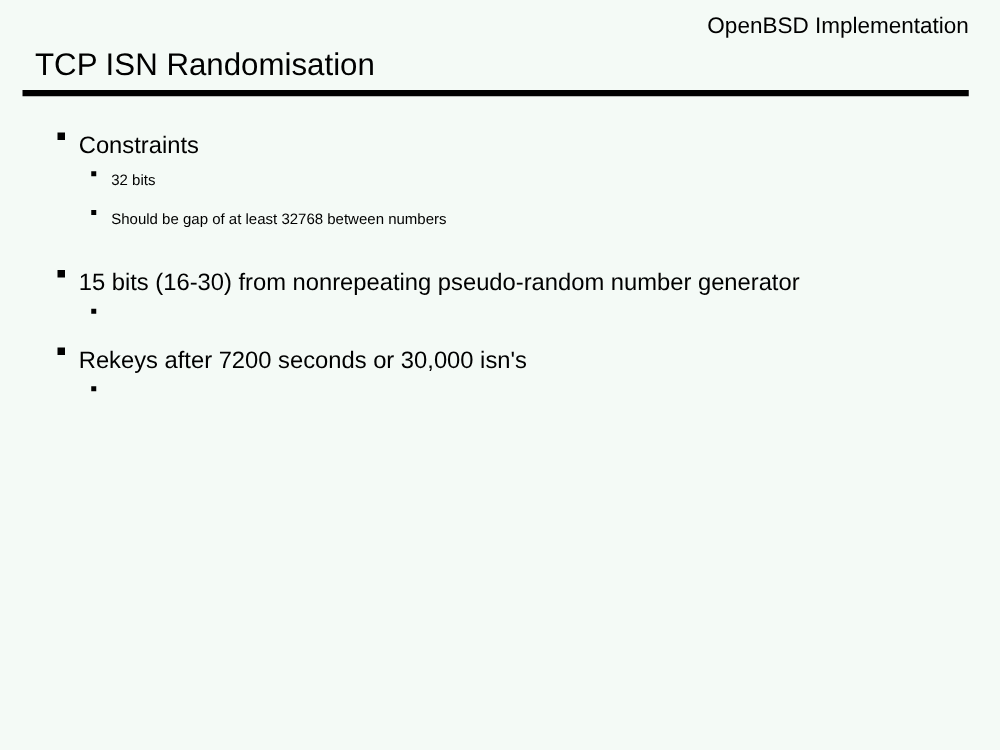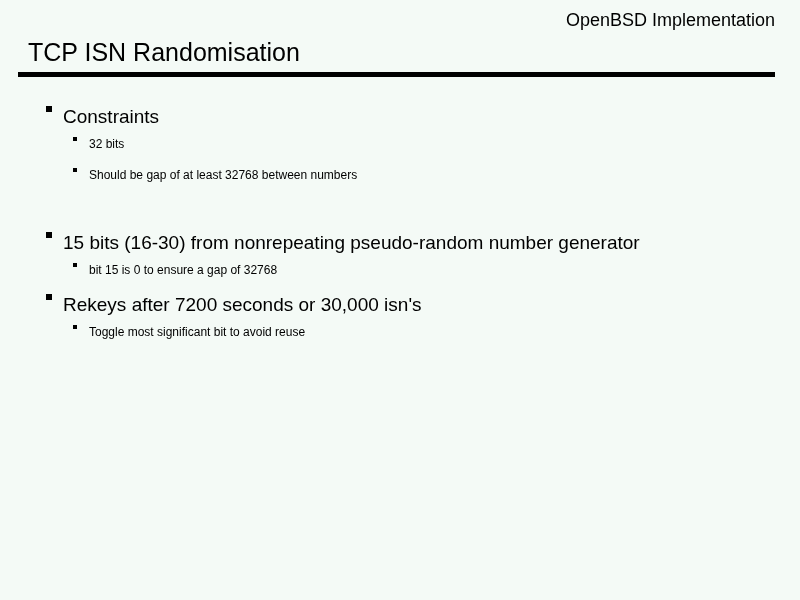--- a/index.html
+++ b/index.html
@@ -48,21 +48,21 @@
     left: 0;
     right: 0;
   }
   .bullet-row {
     position: relative;
     height: 31px;
     display: flex;
     align-items: flex-start;
   }
   .bullet-row.gap-before {
-    margin-top: 33px;
+    margin-top: 17px;
   }
   .bullet-row .glyph {
     position: absolute;
     background: #000;
   }
   .bullet-row.level-1 .glyph {
     left: 46px;
     width: 6px;
     height: 6px;
   }
@@ -106,25 +106,23 @@
       <div class="bullet-row level-2">
         <span class="glyph"></span>
         <span class="text">Should be gap of at least 32768 between numbers</span>
       </div>
       <div class="bullet-row level-1 gap-before">
         <span class="glyph"></span>
         <span class="text">15 bits (16-30) from nonrepeating pseudo-random number generator</span>
       </div>
       <div class="bullet-row level-2">
         <span class="glyph"></span>
-        <span class="text">bit 15 is 0 to ensure a gap of 32768</span>
       </div>
       <div class="bullet-row level-1">
         <span class="glyph"></span>
         <span class="text">Rekeys after 7200 seconds or 30,000 isn's</span>
       </div>
       <div class="bullet-row level-2">
         <span class="glyph"></span>
-        <span class="text">Toggle most significant bit to avoid reuse</span>
       </div>
     </div>
 
 </div>
 
 </body></html>

